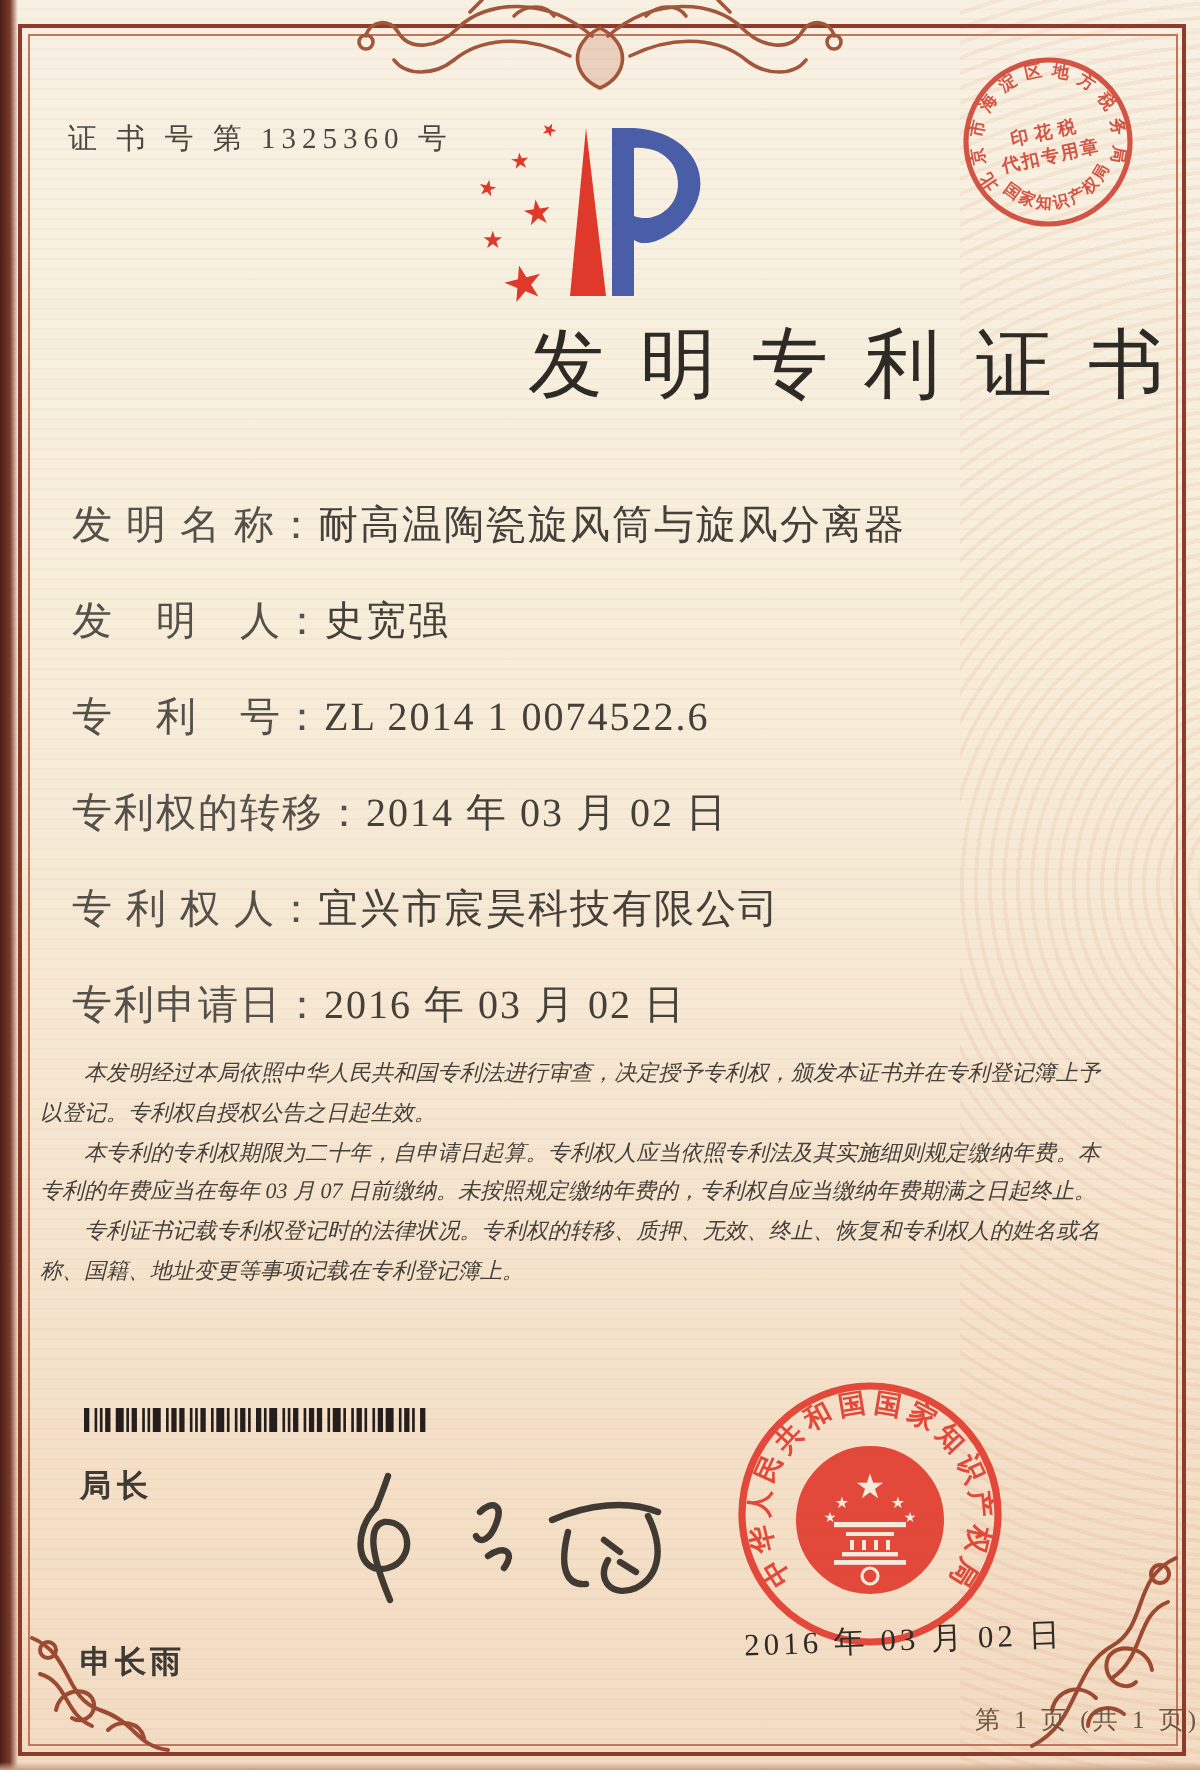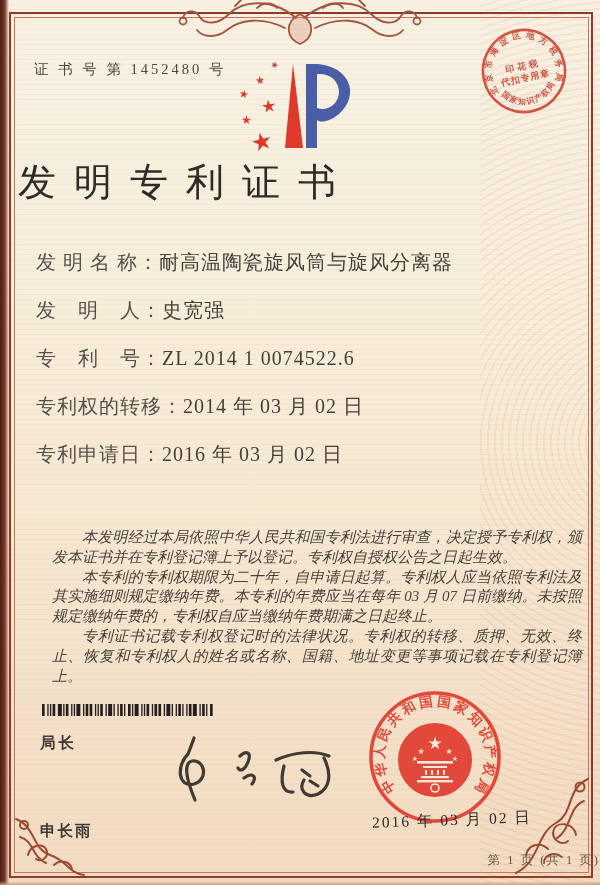--- a/index.html
+++ b/index.html
@@ -10,27 +10,27 @@
       linear-gradient(180deg,#f8f1e3 0%,#f7eeda 35%,#f6e7d2 60%,#f4dfc7 85%,#f2dcc3 100%);}
   .guilloche-right{position:absolute;top:0;right:0;width:120px;height:885px;pointer-events:none;
     background:repeating-radial-gradient(circle at 130% 50%, rgba(214,122,92,0.10) 0 2px, rgba(0,0,0,0) 2px 7px);}
   .edge-left{position:absolute;left:0;top:0;width:9px;height:885px;
     background:linear-gradient(90deg,#4a1d15 0%,#7a3a2a 55%,rgba(122,58,42,0) 100%);}
   .edge-bottom{position:absolute;left:0;bottom:0;width:600px;height:4px;background:linear-gradient(0deg,#caa184,rgba(202,161,132,0));}
   .frame-outer{position:absolute;left:9px;top:12px;right:7px;bottom:7px;border:2px solid #8e3b2b;}
   .frame-inner{position:absolute;left:14px;top:17px;right:11px;bottom:12px;border:1px solid #c4765a;}
   .abs{position:absolute;}
   .cert-no{left:34px;top:60px;font-size:14.5px;letter-spacing:3px;color:#4c463e;}
-  .title{left:0;top:157px;width:100%;text-align:left;font-size:38px;letter-spacing:18px;text-indent:18px;
+  .title{left:0;top:157px;width:100%;text-align:right;font-size:38px;letter-spacing:18px;text-indent:18px;
     color:#2e2b27;font-weight:500;}
   .fields{left:36px;top:249px;width:530px;}
   .field-row{height:48px;font-size:20px;color:#514b43;letter-spacing:1px;}
   .field-row .lbl{color:#55504a;}
   .field-row .val{color:#45403a;}
-  .body-text{left:52px;top:528px;width:530px;font-size:15px;line-height:19.8px;color:#46413a;
+  .body-text{left:20px;top:528px;width:530px;font-size:11px;line-height:19.8px;color:#46413a;
     text-align:justify;}
   .body-text p{margin:0;text-indent:2em;font-style:italic;}
   .barcode-wrap{left:42px;top:704px;width:172px;height:12px;}
   .signer-title{left:40px;top:733px;font-size:15.5px;color:#3f3a33;letter-spacing:3px;font-weight:bold;}
   .signer-name{left:40px;top:781px;font-size:15.5px;color:#3f3a33;letter-spacing:2px;font-weight:bold;margin-top:40px;}
   .signature{left:148px;top:726px;}
   .seal{left:365px;top:687px;}
   .seal-date{left:372px;top:810px;font-size:15.5px;letter-spacing:2px;color:#2f2b26;transform:rotate(-2deg);}
   .footer-page{left:0;top:852px;width:100%;text-align:right;font-size:12.5px;color:#6b5643;letter-spacing:2px;}
   .tax-stamp{left:477px;top:24px;}
@@ -78,21 +78,21 @@
     <g stroke="#9c4a32" fill="none" stroke-width="2" stroke-linecap="round">
       <path d="M4,30 C26,40 18,64 36,74 C56,85 52,112 76,124"></path>
       <path d="M8,52 C24,58 20,80 36,90"></path>
       <path d="M16,86 C18,74 34,72 38,80 C42,90 30,98 24,92"></path>
       <circle cx="12" cy="38" r="4.5"></circle>
       <path d="M44,100 C52,92 64,96 66,106"></path>
       <path d="M30,108 C38,102 48,106 48,114"></path>
     </g>
   </svg>
 
-  <div class="abs cert-no">证 书 号 第 1452480 号</div>
+  <div class="abs cert-no">证 书 号 第 1325360 号</div>
 
   <svg class="abs logo" width="136" height="112" viewBox="0 0 136 112">
     <polygon points="62,14 72,98 54,98" fill="#df392c"></polygon>
     <path d="M75,14 L86,14 C118,16 130,44 108,64 C98,72 90,73 86,70 L86,98 L75,98 Z
              M86,24 L86,58 C96,62 108,54 108,42 C108,30 98,23 86,24 Z" fill="#4a5ea8" fill-rule="evenodd"></path>
     <g fill="#df392c" font-family="DejaVu Sans, sans-serif">
       <text x="20" y="100" font-size="24" transform="rotate(-14 30 92)">★</text>
       <text x="30" y="62" font-size="17" transform="rotate(-8 38 56)">★</text>
       <text x="10" y="74" font-size="12">★</text>
       <text x="8" y="48" font-size="11" transform="rotate(12 14 44)">★</text>
@@ -134,20 +134,23 @@
       <span class="lbl">发 明 名 称：</span><span class="val">耐高温陶瓷旋风筒与旋风分离器</span>
     </div>
     <div class="field-row">
       <span class="lbl">发　明　人：</span><span class="val">史宽强</span>
     </div>
     <div class="field-row">
       <span class="lbl">专　利　号：</span><span class="val">ZL 2014 1 0074522.6</span>
     </div>
     <div class="field-row">
       <span class="lbl">专利权的转移：</span><span class="val">2014 年 03 月 02 日</span>
+    </div>
+    <div class="field-row">
+      <span class="lbl">专 利 权 人：</span><span class="val">宜兴市宸昊科技有限公司</span>
     </div>
     <div class="field-row">
       <span class="lbl">专利申请日：</span><span class="val">2016 年 03 月 02 日</span>
     </div>
   </div>
 
   <div class="abs body-text">
     <p>本发明经过本局依照中华人民共和国专利法进行审查，决定授予专利权，颁发本证书并在专利登记簿上予以登记。专利权自授权公告之日起生效。</p>
     <p>本专利的专利权期限为二十年，自申请日起算。专利权人应当依照专利法及其实施细则规定缴纳年费。本专利的年费应当在每年 03 月 07 日前缴纳。未按照规定缴纳年费的，专利权自应当缴纳年费期满之日起终止。</p>
     <p>专利证书记载专利权登记时的法律状况。专利权的转移、质押、无效、终止、恢复和专利权人的姓名或名称、国籍、地址变更等事项记载在专利登记簿上。</p>

